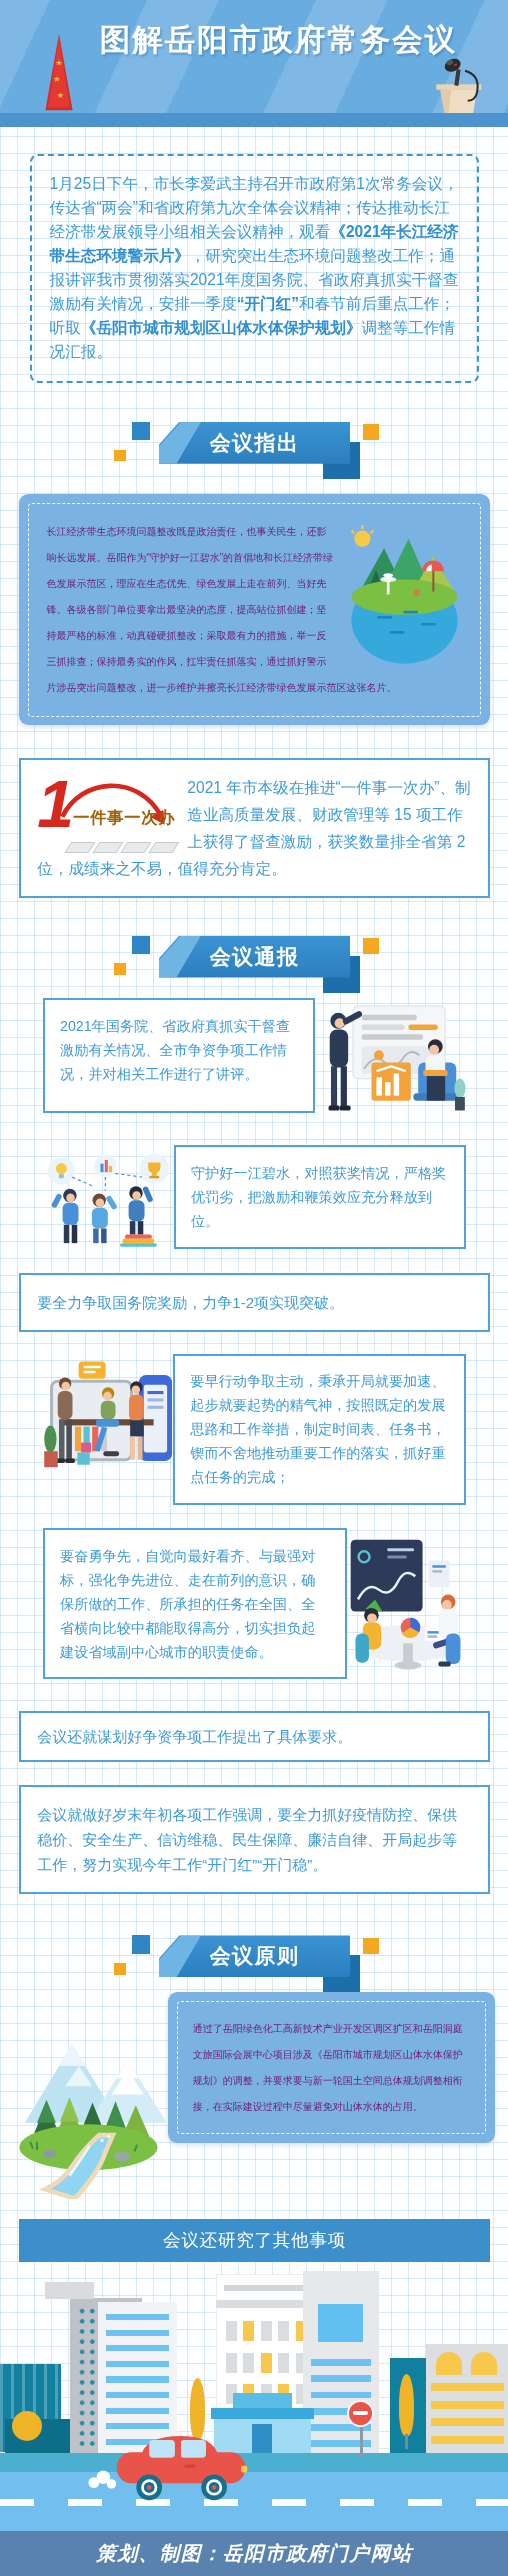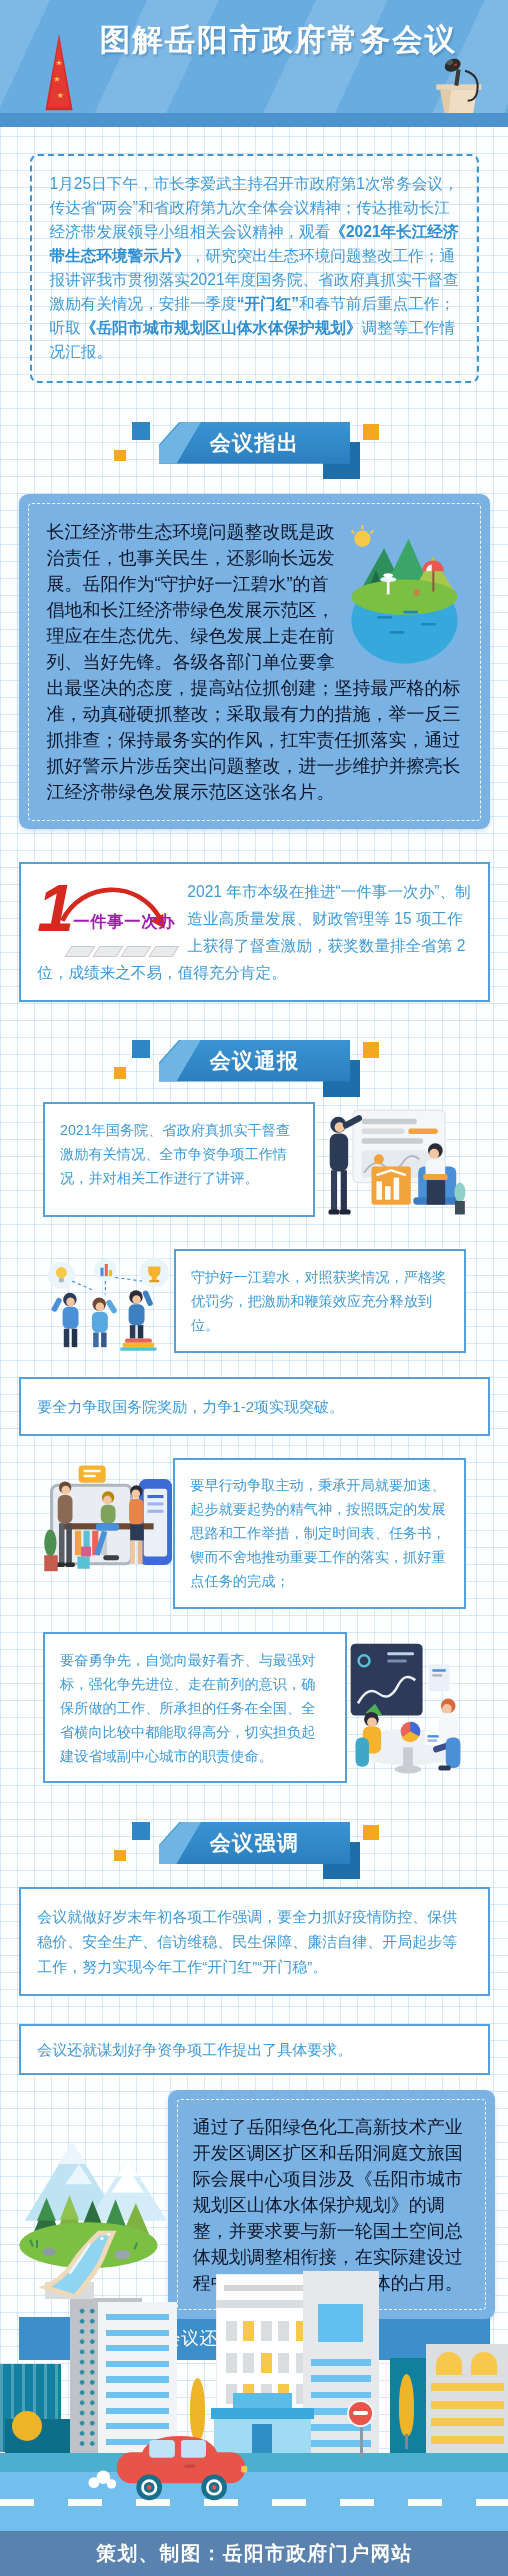--- a/index.html
+++ b/index.html
@@ -26,42 +26,42 @@
   .intro-box{box-sizing:border-box;width:449px;margin:27px auto 0;
     border:2px dashed #3E94D2;border-radius:8.1px;padding:16.3px 17.6px;
     font-size:15.6px;line-height:24px;color:#3E9AD8;}
   .intro-box .b{font-weight:bold;color:#2F8FD2;}
   .white-box{box-sizing:border-box;background:#fff;border:2px solid #54A0DB;
     color:#3E9AD8;font-size:15px;line-height:25px;}
   .wide{width:471px;margin-left:auto;margin-right:auto;}
   .blue-panel{box-sizing:border-box;background:#7AB2E4;border-radius:9.5px;padding:8.8px;
     box-shadow:0 2px 4.1px rgba(90,140,190,.25);}
   .blue-panel .dash{border:1.4px dashed rgba(255,255,255,.95);border-radius:4.1px;
-    padding:15px 17.6px;color:#0f172a;font-size:18px;line-height:26px;}
+    padding:15px 17.6px;color:#701a75;font-size:10px;line-height:26px;}
   
   .banner-wrap{position:relative;width:191px;margin:12px auto;}
   .banner{position:relative;width:191px;height:42px;background:linear-gradient(180deg,#3B93D3,#2B7FBE);
     clip-path:polygon(20.4px 0,100% 0,100% 100%,0 100%,0 23px);
     display:flex;align-items:center;justify-content:center;z-index:2;}
   .banner::before{content:"";position:absolute;left:0;top:0;bottom:0;width:38%;
     background:#6FB5E4;clip-path:polygon(22px 0,58% 0,24% 100%,0 100%,0 24.4px);}
   .banner-label{position:relative;color:#fff;font-size:21px;font-weight:bold;letter-spacing:1.4px;}
   .banner-shadow{position:absolute;right:-9.5px;bottom:-15px;width:37px;height:37px;background:#1D6FA9;z-index:1;}
   .sq{position:absolute;}
   .sq-blue{left:-27px;top:0;width:18.3px;height:18.3px;background:#2E86C6;}
   .sq-orange-l{left:-45px;bottom:2.7px;width:11.5px;height:11.5px;background:#F5A722;}
   .sq-orange-r{right:-28.5px;top:2.7px;width:15.6px;height:15.6px;background:#F5A722;}
   
   .hl-card{box-sizing:border-box;width:471px;margin:33px auto 0;background:#fff;
     border:2px solid #54A0DB;padding:13.6px 16.3px;color:#3E9AD8;font-size:15.6px;line-height:27px;}
   .hl-card::after{content:"";display:block;clear:both;}
   .logo{position:relative;float:left;width:139px;height:79px;margin:1.4px 11px 0 0;}
   .logo-one{position:absolute;left:0;top:-4.1px;font-size:66px;line-height:66px;
     font-weight:bold;font-style:italic;color:#D5281E;}
-  .logo-text{position:absolute;left:36px;top:34px;color:#a21caf;font-weight:bold;
+  .logo-text{position:absolute;left:36px;top:34px;color:#a16207;font-weight:bold;
     font-size:16.3px;line-height:16.3px;letter-spacing:0.7px;white-space:nowrap;}
   .logo-arc{position:absolute;left:20.4px;top:0;}
   .logo-keys{position:absolute;left:31px;bottom:1.4px;display:flex;gap:3.4px;}
   .logo-keys span{display:block;width:22.4px;height:8.8px;background:#E8EAEC;
     border:0.7px solid #C6CACD;transform:skewX(-32deg);}
   
   .row{display:flex;width:423px;margin-left:auto;margin-right:auto;
     align-items:flex-start;justify-content:space-between;}
   .row .white-box{font-size:14.2px;line-height:24px;padding:13.6px 15px;}
   .rowA-box{width:297px;min-height:115px;}
@@ -70,21 +70,21 @@
   .rowD-box{width:334px;}
   
   .yz-row{position:relative;width:483px;margin:15px auto 0;height:198px;}
   .yz-box{position:absolute;left:155px;top:0;width:327px;}
   .yz-mtn{position:absolute;left:1.4px;top:28.5px;z-index:3;}
   
   .other-banner{width:471px;height:43px;margin:28.5px auto 0;background:#3D8FCB;
     display:flex;align-items:center;justify-content:center;
     color:#fff;font-size:17.6px;letter-spacing:0.7px;}
   
-  .cityscape{position:absolute;left:0;bottom:0;width:509px;height:312px;}
+  .cityscape{position:absolute;left:0;bottom:0;width:509px;height:312px;font-style:italic;}
   .bldg{position:absolute;}
   .b-teal1{left:0;width:61px;top:100px;height:88px;background:#12809E;
     background-image:repeating-linear-gradient(to right,rgba(255,255,255,.25) 0 3.4px,transparent 3.4px 11px);}
   .b-teal1b{left:5.4px;width:65px;top:155px;height:34px;background:#0D6E89;}
   .b-gray-dots{left:70px;width:72px;top:34px;height:155px;background:#BFC3C7;}
   .b-gray-dots::after{content:"";position:absolute;inset:8.1px 6.8px 5.4px 6.8px;
     background-image:radial-gradient(#2A8CA4 2px, transparent 2.4px);background-size:10.2px 10.2px;}
   .b-sign{left:45px;width:49px;top:17.6px;height:17.6px;background:#D9DBDD;}
   .b-stripe-w{left:98px;width:79px;top:38px;height:151px;background:#F2F3F4;}
   .b-stripe-w::after{content:"";position:absolute;inset:12.2px 8.1px 6.8px 8.1px;
@@ -401,38 +401,38 @@
       <rect x="26" y="142" width="30" height="44" rx="10" fill="#F5B32F"></rect>
       <rect x="14" y="160" width="22" height="48" rx="10" fill="#3FA8C9"></rect>
       <circle cx="166" cy="108" r="12" fill="#D96A3B"></circle>
         <circle cx="164" cy="113" r="8" fill="#F2C6A0"></circle>
       <rect x="150" y="120" width="32" height="46" rx="10" fill="#F4F6F8"></rect>
       <rect x="162" y="160" width="24" height="50" rx="10" fill="#4A90D9"></rect>
       <rect x="150" y="206" width="20" height="8" rx="3" fill="#2B3A55"></rect>
     </svg>
   </div>
 
-  <div class="banner-wrap mt52">
+
+  <div class="white-box wide fullbox mt42" style="padding-top:11px;padding-bottom:11px;">
+    <span>会议还就谋划好争资争项工作提出了具体要求。</span>
+  </div>
+
+  <div class="white-box wide fullbox mt34">
+    <span>会议就做好岁末年初各项工作强调，要全力抓好疫情防控、保供稳价、安全生产、信访维稳、民生保障、廉洁自律、开局起步等工作，努力实现今年工作“开门红”“开门稳”。</span>
+  </div>
+
+  <div class="banner-wrap mt60">
     <span class="sq sq-blue"></span>
     <span class="sq sq-orange-l"></span>
     <span class="sq sq-orange-r"></span>
     <span class="banner-shadow"></span>
     <div class="banner">
-        <span class="banner-label">会议强调</span>
+        <span class="banner-label">会议原则</span>
       </div>
   </div>
-
-  <div class="white-box wide fullbox mt34">
-    <span>会议就做好岁末年初各项工作强调，要全力抓好疫情防控、保供稳价、安全生产、信访维稳、民生保障、廉洁自律、开局起步等工作，努力实现今年工作“开门红”“开门稳”。</span>
-  </div>
-
-  <div class="white-box wide fullbox mt42" style="padding-top:11px;padding-bottom:11px;">
-    <span>会议还就谋划好争资争项工作提出了具体要求。</span>
-  </div>
-
 
   <div class="yz-row">
     <svg class="yz-mtn" width="157" height="178" viewBox="0 0 232 262">
       <polygon points="16,150 86,34 156,150" fill="#BEE3F2"></polygon>
       <polygon points="86,34 106,66 96,66 116,96 76,96 96,66 66,66" fill="#EAF6FC"></polygon>
       <polygon points="110,150 168,58 226,150" fill="#D4ECF8"></polygon>
       <polygon points="168,58 184,84 176,84 192,108 144,108 160,84 152,84" fill="#fff"></polygon>
       <g>
         <polygon points="28,170 48,120 68,170" fill="#2F6E3F"></polygon>
           <polygon points="34,150 48,116 62,150" fill="#3E8E4C"></polygon>

